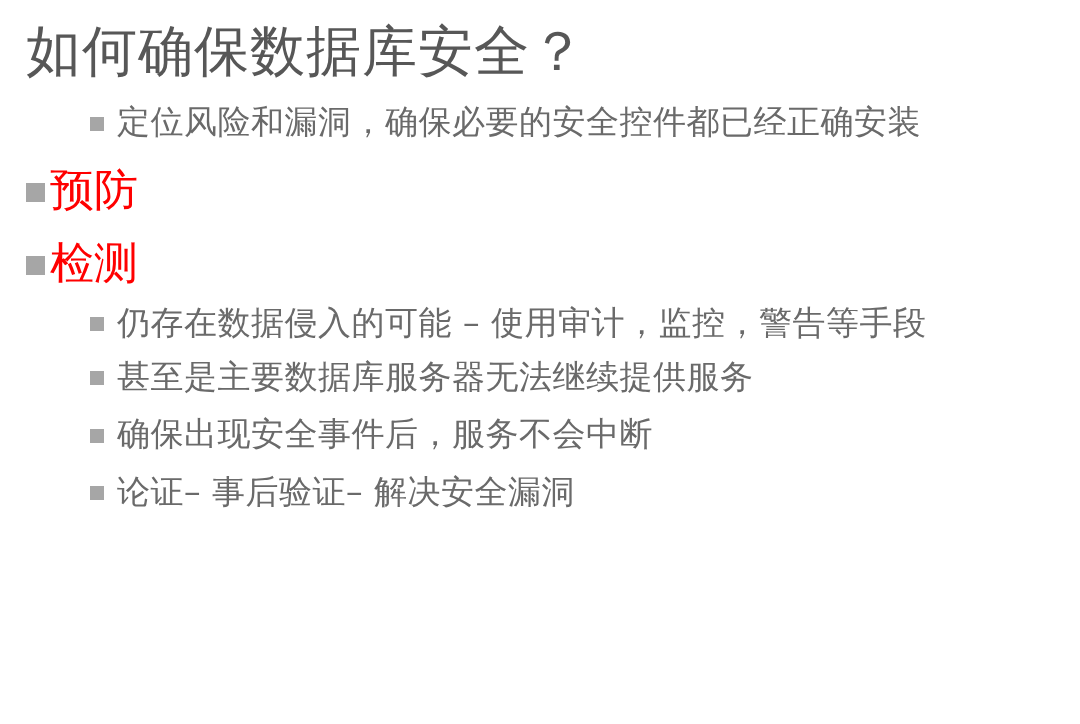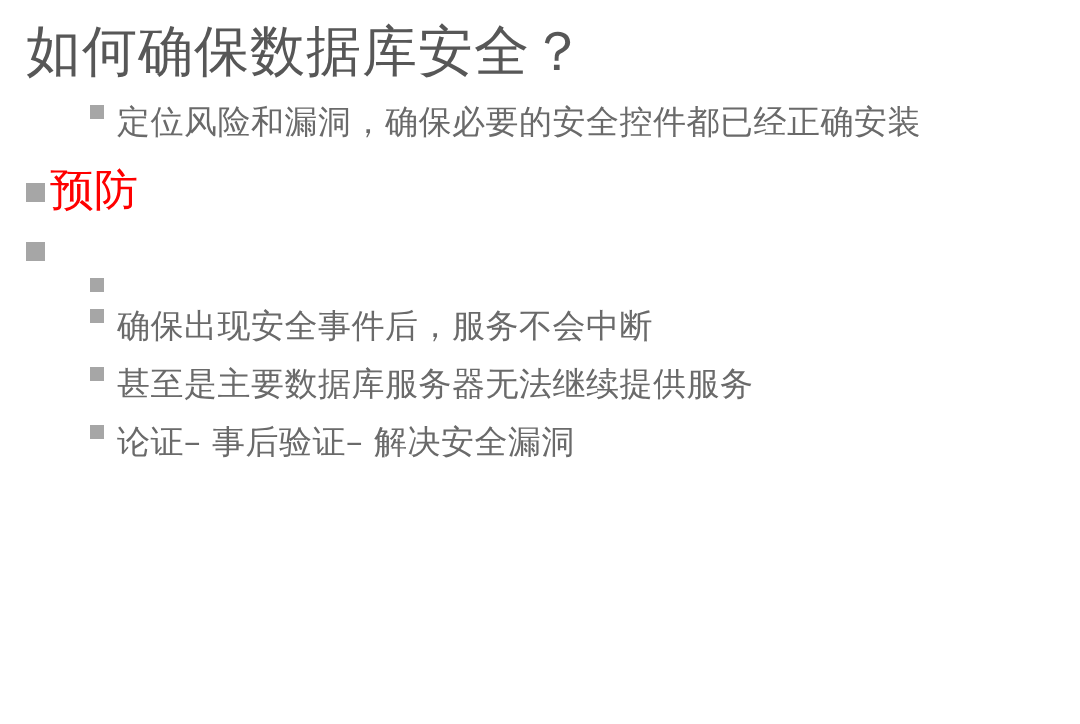--- a/index.html
+++ b/index.html
@@ -39,21 +39,21 @@
     margin-top: 4px;
     flex: none;
   }
   .l1 .txt {
     font-size: 44px;
     line-height: 1.15;
     color: var(--heading-color, #ff0000);
   }
   .l2 {
     display: flex;
-    align-items: flex-start;
+    align-items: center;
     margin: 14px 0 0 64px;
   }
   .l2 + .l2 { margin-top: 18px; }
   .l2 .sq {
     width: 14px;
     height: 14px;
     background: var(--bullet-color, #a6a6a6);
     margin-right: 13px;
     margin-top: 3px;
     flex: none;
@@ -82,33 +82,35 @@
   <div class="section">
     <div class="l1">
       <span class="sq"></span>
       <span class="txt">预防</span>
     </div>
   </div>
 
   <div class="section">
     <div class="l1">
       <span class="sq"></span>
+      <span class="txt">检测</span>
     </div>
     <div class="l2">
       <span class="sq"></span>
+      <span class="txt">仍存在数据侵入的可能 – 使用审计，监控，警告等手段</span>
     </div>
   </div>
 
   <div class="section">
     <div class="l2">
       <span class="sq"></span>
-      <span class="txt">确保出现安全事件后，服务不会中断</span>
+      <span class="txt">甚至是主要数据库服务器无法继续提供服务</span>
     </div>
     <div class="l2">
       <span class="sq"></span>
-      <span class="txt">甚至是主要数据库服务器无法继续提供服务</span>
+      <span class="txt">确保出现安全事件后，服务不会中断</span>
     </div>
     <div class="l2">
       <span class="sq"></span>
       <span class="txt">论证– 事后验证– 解决安全漏洞</span>
     </div>
   </div>
 </div>
 
 </body></html>

